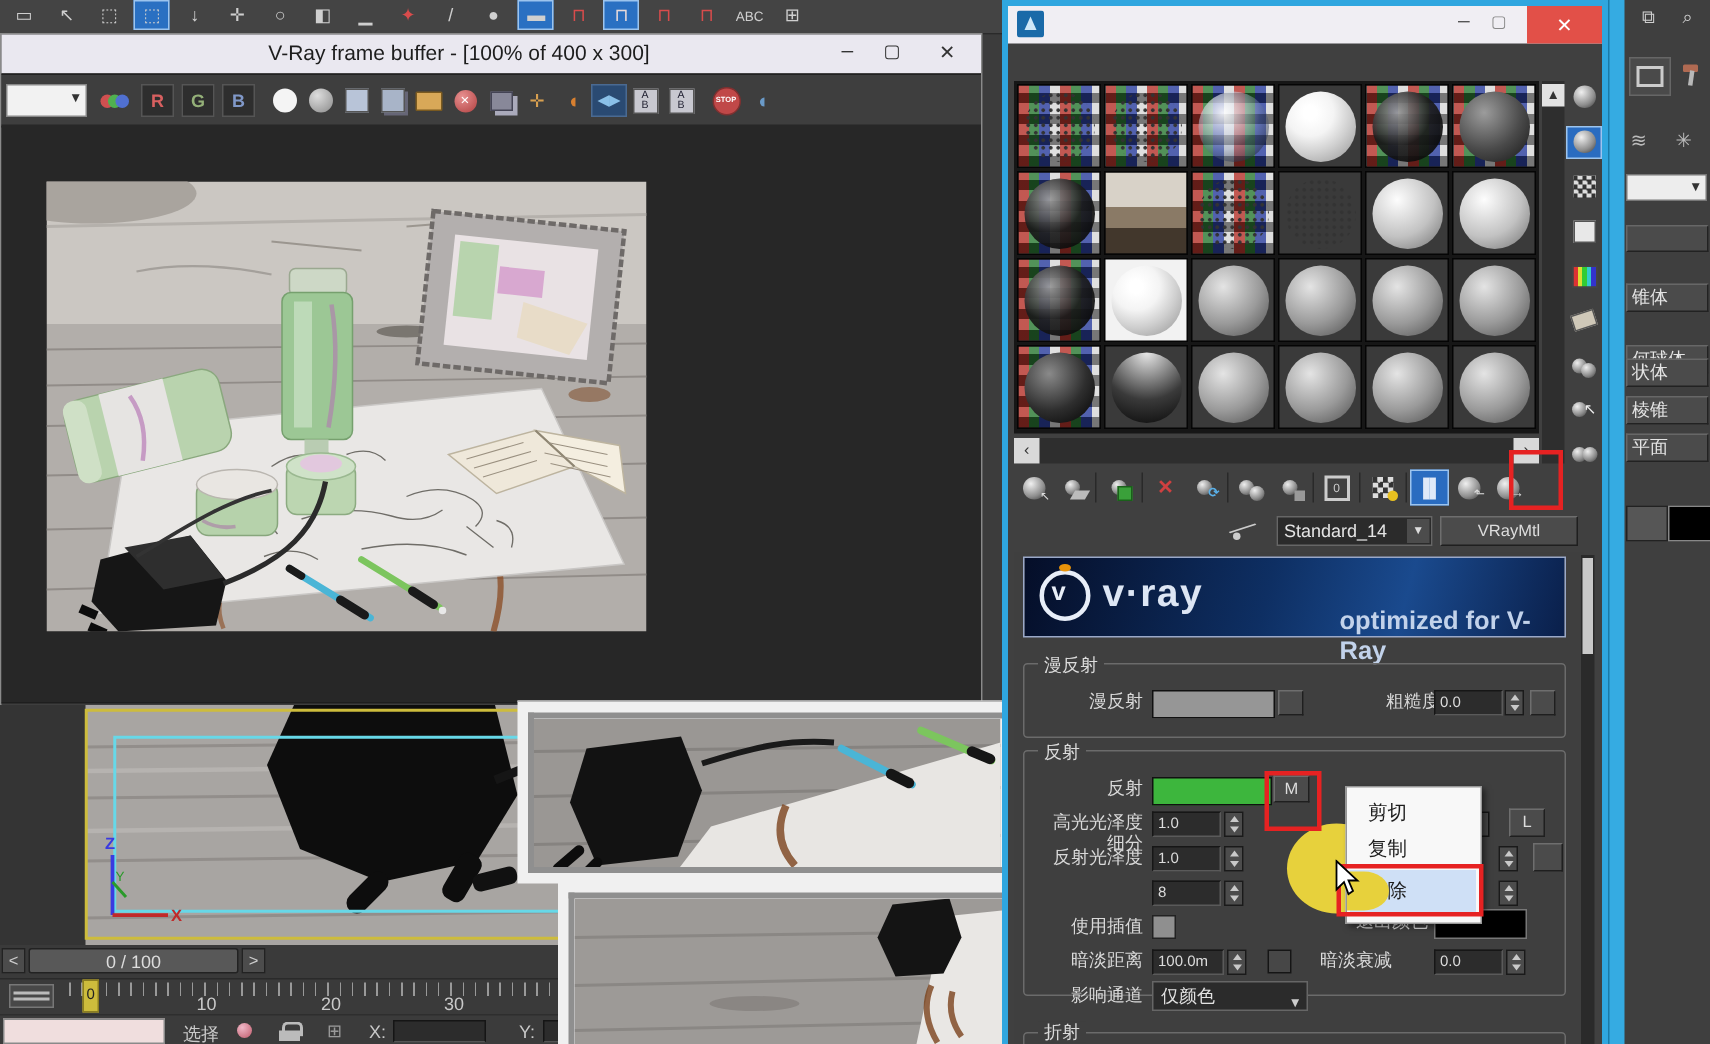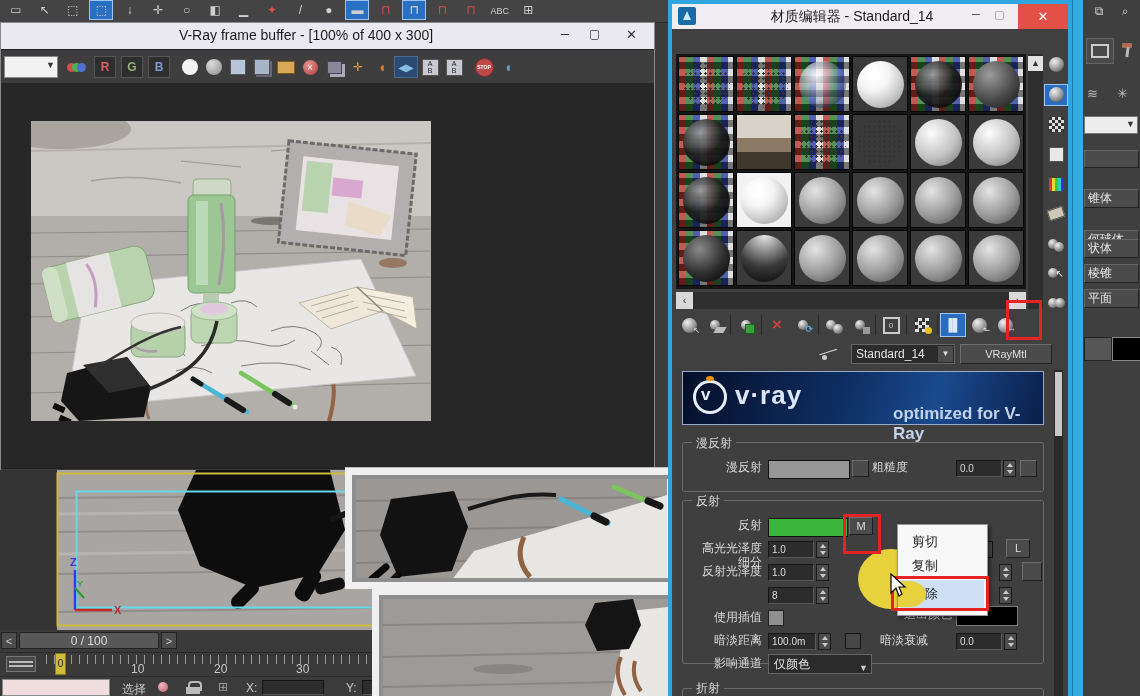--- a/index.html
+++ b/index.html
@@ -430,21 +430,20 @@
     <div class="abs" style="left:29px;top:337px;width:27px;height:22px;background:#000;border:1px solid #888;"></div>
   </div>
 
   <div class="abs me" style="left:668px;top:0;width:404px;height:700px;">
 
     <div class="abs me-title" style="left:0;top:0;width:396px;height:25px;">
       <svg class="abs" style="left:6px;top:3px;" width="18" height="18" viewBox="0 0 18 18">
         <rect width="18" height="18" rx="2" fill="#1a6aa8"></rect>
           <path d="M5,13 L9,4 L13,13 Z" fill="#cfe8f8"></path>
       </svg>
-      <div class="abs" style="left:60px;top:4px;width:240px;text-align:center;">材质编辑器 - Standard_14</div>
       <span class="abs" style="left:300px;top:1px;color:#555;font-size:14px;">–</span>
       <span class="abs" style="left:322px;top:4px;color:#888;font-size:11px;">▢</span>
       <div class="abs" style="left:346px;top:0;width:50px;height:25px;background:#e25048;color:#fff;text-align:center;line-height:25px;font-size:13px;">✕</div>
     </div>
 
 
     <div id="slot-grid" class="abs" style="left:4px;top:50px;width:350px;height:235px;background:#161616;display:grid;
          grid-template-columns:repeat(6,56px);grid-auto-rows:56px;gap:2px;padding:2px;box-sizing:border-box;overflow:hidden;">
         <div class="slot b-check">
           <div class="sph s-dark speck"></div>
@@ -638,21 +637,21 @@
     </div>
     <span class="abs" style="left:52px;top:8px;color:#dde6f4;font-size:26px;font-weight:bold;letter-spacing:1px;">v·ray</span>
     <span class="abs" style="left:210px;top:32px;color:#c2d2ea;font-size:17px;font-weight:bold;">optimized for V-Ray</span>
   </div>
 
   <div class="abs grp" style="left:682px;top:442px;width:362px;height:50px;z-index:22;"></div>
   <span class="abs legend" style="left:692px;top:436px;z-index:23;">漫反射</span>
   <div class="abs lbl" style="left:684px;top:459px;width:78px;z-index:23;">漫反射</div>
   <div class="abs" style="left:768px;top:460px;width:80px;height:17px;background:#969696;border:1px solid #111;z-index:23;"></div>
   <div class="abs btn3" style="left:852px;top:460px;width:17px;height:17px;z-index:23;"></div>
-  <div class="abs lbl" style="left:828px;top:459px;width:80px;z-index:23;">粗糙度</div>
+  <div class="abs lbl" style="left:880px;top:459px;width:80px;z-index:23;">粗糙度</div>
   <div class="abs field" style="left:956px;top:460px;width:46px;height:17px;z-index:23;">0.0</div>
   <div class="abs spin" style="left:1003px;top:460px;width:13px;height:17px;z-index:23;">
       <i class="tri-u"></i>
       <i class="tri-d"></i>
     </div>
   <div class="abs btn3" style="left:1020px;top:460px;width:17px;height:17px;z-index:23;"></div>
 
   <div class="abs grp" style="left:682px;top:500px;width:362px;height:164px;z-index:22;"></div>
   <span class="abs legend" style="left:692px;top:494px;z-index:23;">反射</span>
 

